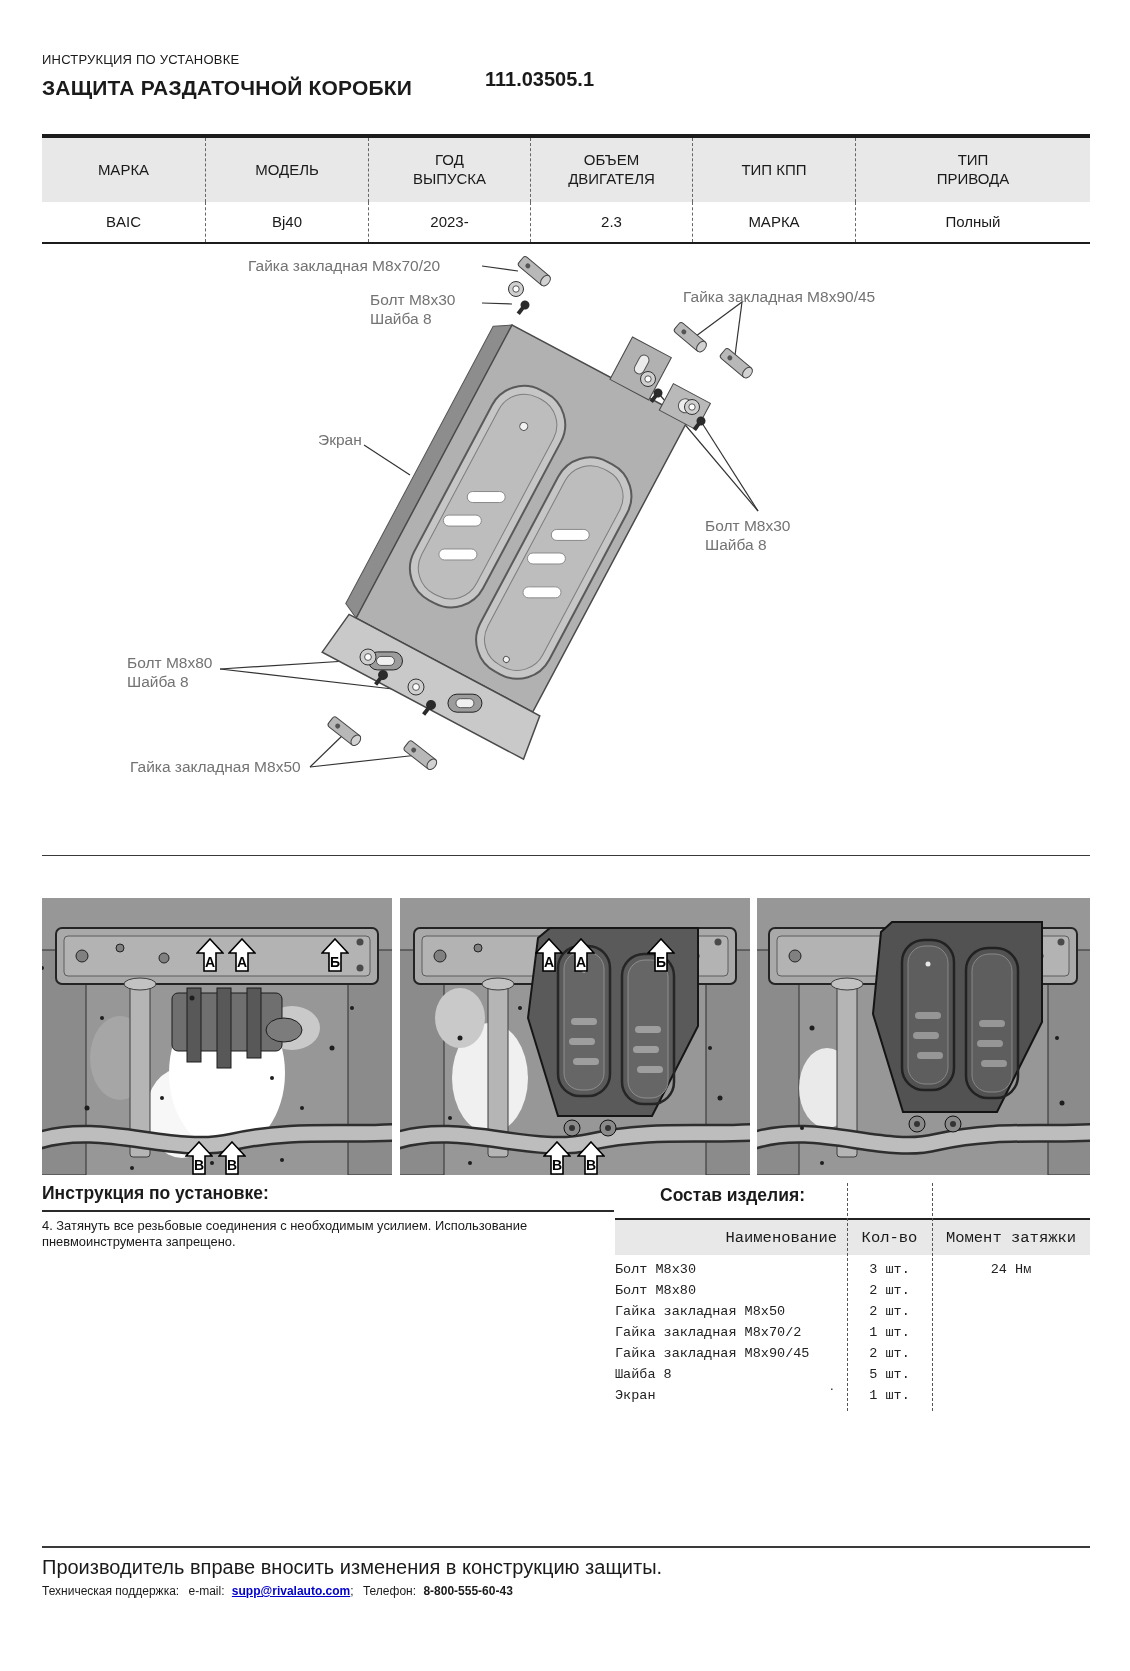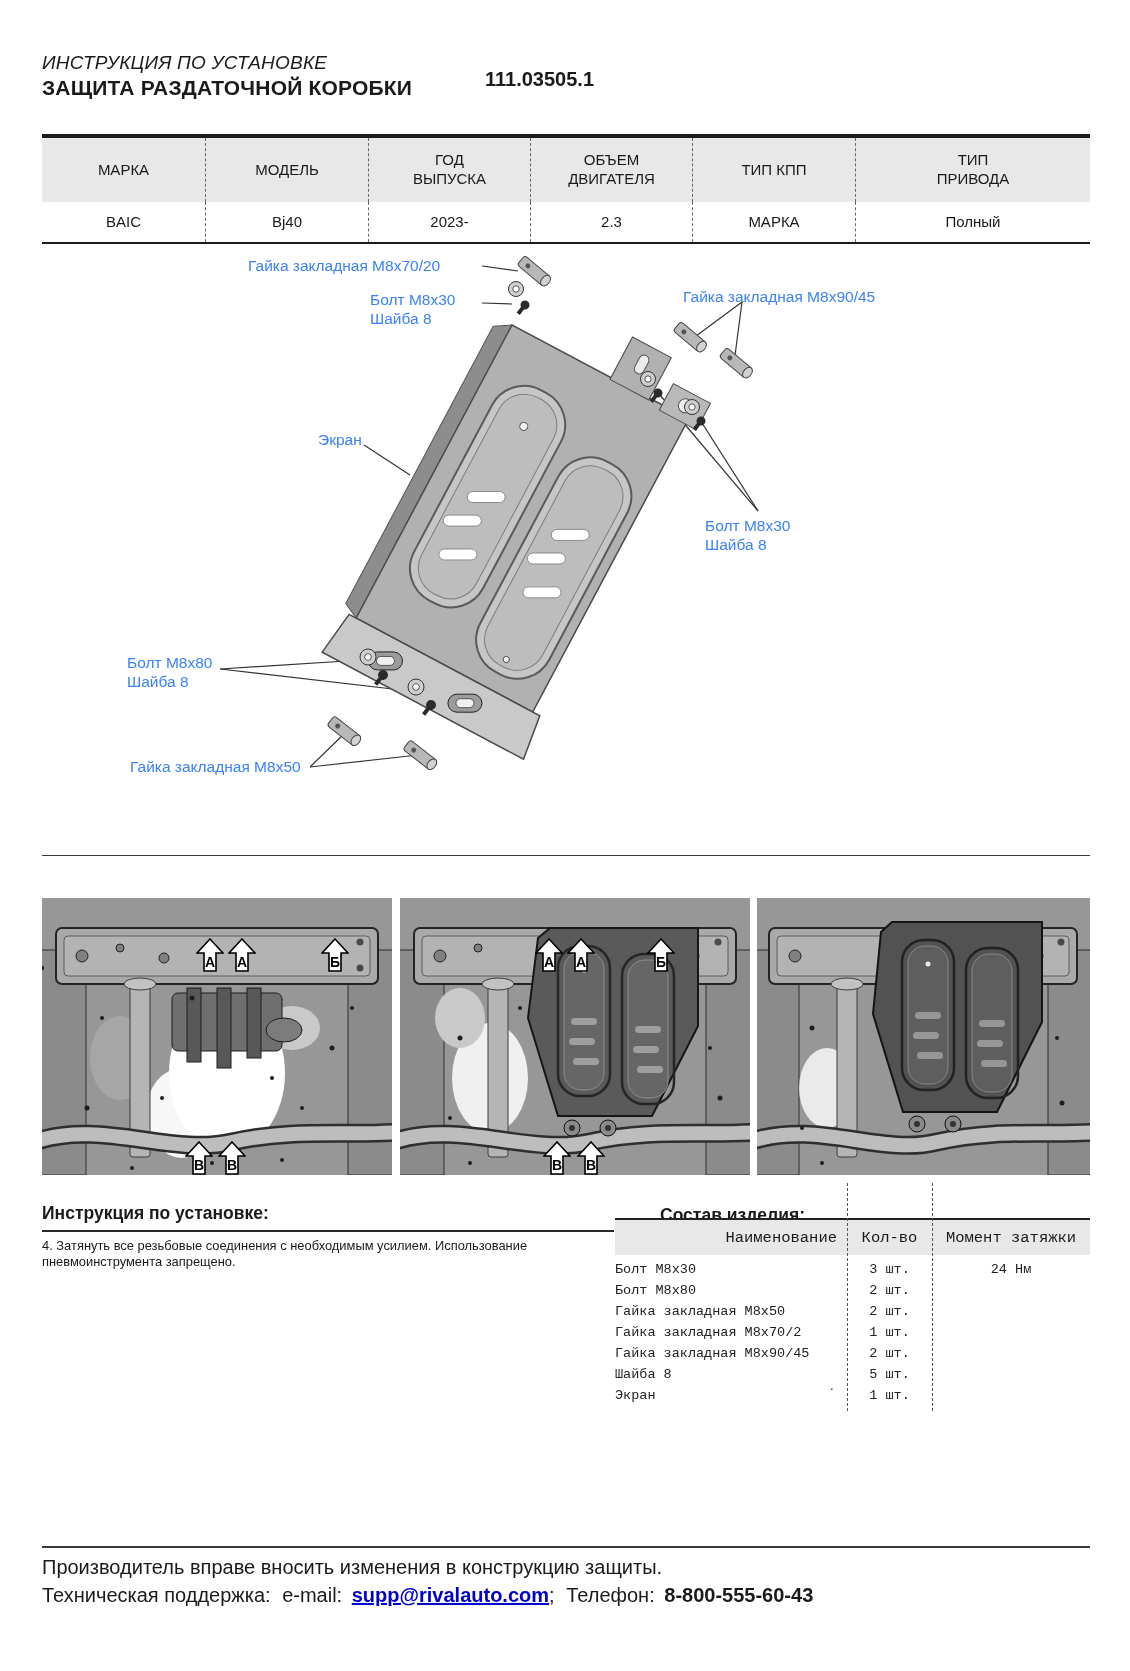--- a/index.html
+++ b/index.html
@@ -1,52 +1,52 @@
 <!DOCTYPE html>
 <html><head>
 <meta charset="utf-8">
 <style>
   html,body{margin:0;padding:0;background:#fff;}
   body{width:1130px;height:1671px;position:relative;overflow:hidden;
        font-family:"Liberation Sans", sans-serif;color:#1a1a1a;}
   .abs{position:absolute;}
   
-  .h-line1{font-size:19px;letter-spacing:.2px;font-style:italic;}
+  .h-line1{font-size:13px;letter-spacing:.2px;}
   .h-line2{font-size:21px;font-weight:bold;letter-spacing:.2px;}
   .h-part{font-size:20px;font-weight:bold;}
   
   .spec{left:42px;top:134px;width:1048px;border-top:4px solid #1c1c1c;border-bottom:2px solid #1c1c1c;
         display:grid;grid-template-columns:163px 163px 162px 162px 163px 235px;}
   .spec .cell{display:flex;align-items:center;justify-content:center;text-align:center;
         font-size:15px;white-space:pre-line;line-height:1.25;}
   .spec .head{background:#e8e8e8;height:64px;}
   .spec .val{background:#fff;height:40px;}
   .spec .cell + .cell{}
   .spec .dashed{border-left:1px dashed #666;}
   
-  .dlabel{font-size:15.5px;line-height:1.25;color:#3b82f6;}
+  .dlabel{font-size:15.5px;line-height:1.25;color:#737373;}
   
   .photo{top:898px;height:277px;overflow:hidden;background:#979797;}
   .marker{position:absolute;width:28px;height:34px;}
   .marker svg{display:block;}
   .marker text{font-size:14px;font-weight:bold;fill:#000;}
   
-  .sec-title{font-size:17.5px;font-weight:bold;margin-top:20px;}
+  .sec-title{font-size:17.5px;font-weight:bold;}
   .instr p{margin:0 0 2px 0;font-size:12.9px;line-height:1.28;}
   .parts-head{background:#e8e8e8;border-top:2px solid #222;height:35px;display:grid;
               grid-template-columns:232px 85px 158px;align-items:center;font-size:15.5px;}
   .parts-row{height:21px;display:grid;grid-template-columns:232px 85px 158px;align-items:center;
              font-size:13.5px;color:#222;}
   .tcenter{text-align:center;}
   .tright{text-align:right;padding-right:10px;}
   .dashv{border-left:1.5px dashed #555;width:0;}
   .hrline{background:#3a3a3a;}
   
   .f1{font-size:20px;}
-  .f2{font-size:20px;}
+  .f2{font-size:12px;}
   .f2 .mail{color:#0000cc;font-weight:bold;text-decoration:underline;}
   .f2 .bold{font-weight:bold;}
 </style>
 </head>
 <body>
 
 <div class="abs h-line1" style="left:42px;top:52px;">ИНСТРУКЦИЯ ПО УСТАНОВКЕ</div>
 <div class="abs h-line2" style="left:42px;top:76px;">ЗАЩИТА РАЗДАТОЧНОЙ КОРОБКИ</div>
 <div class="abs h-part" style="left:485px;top:68px;">111.03505.1</div>
 

